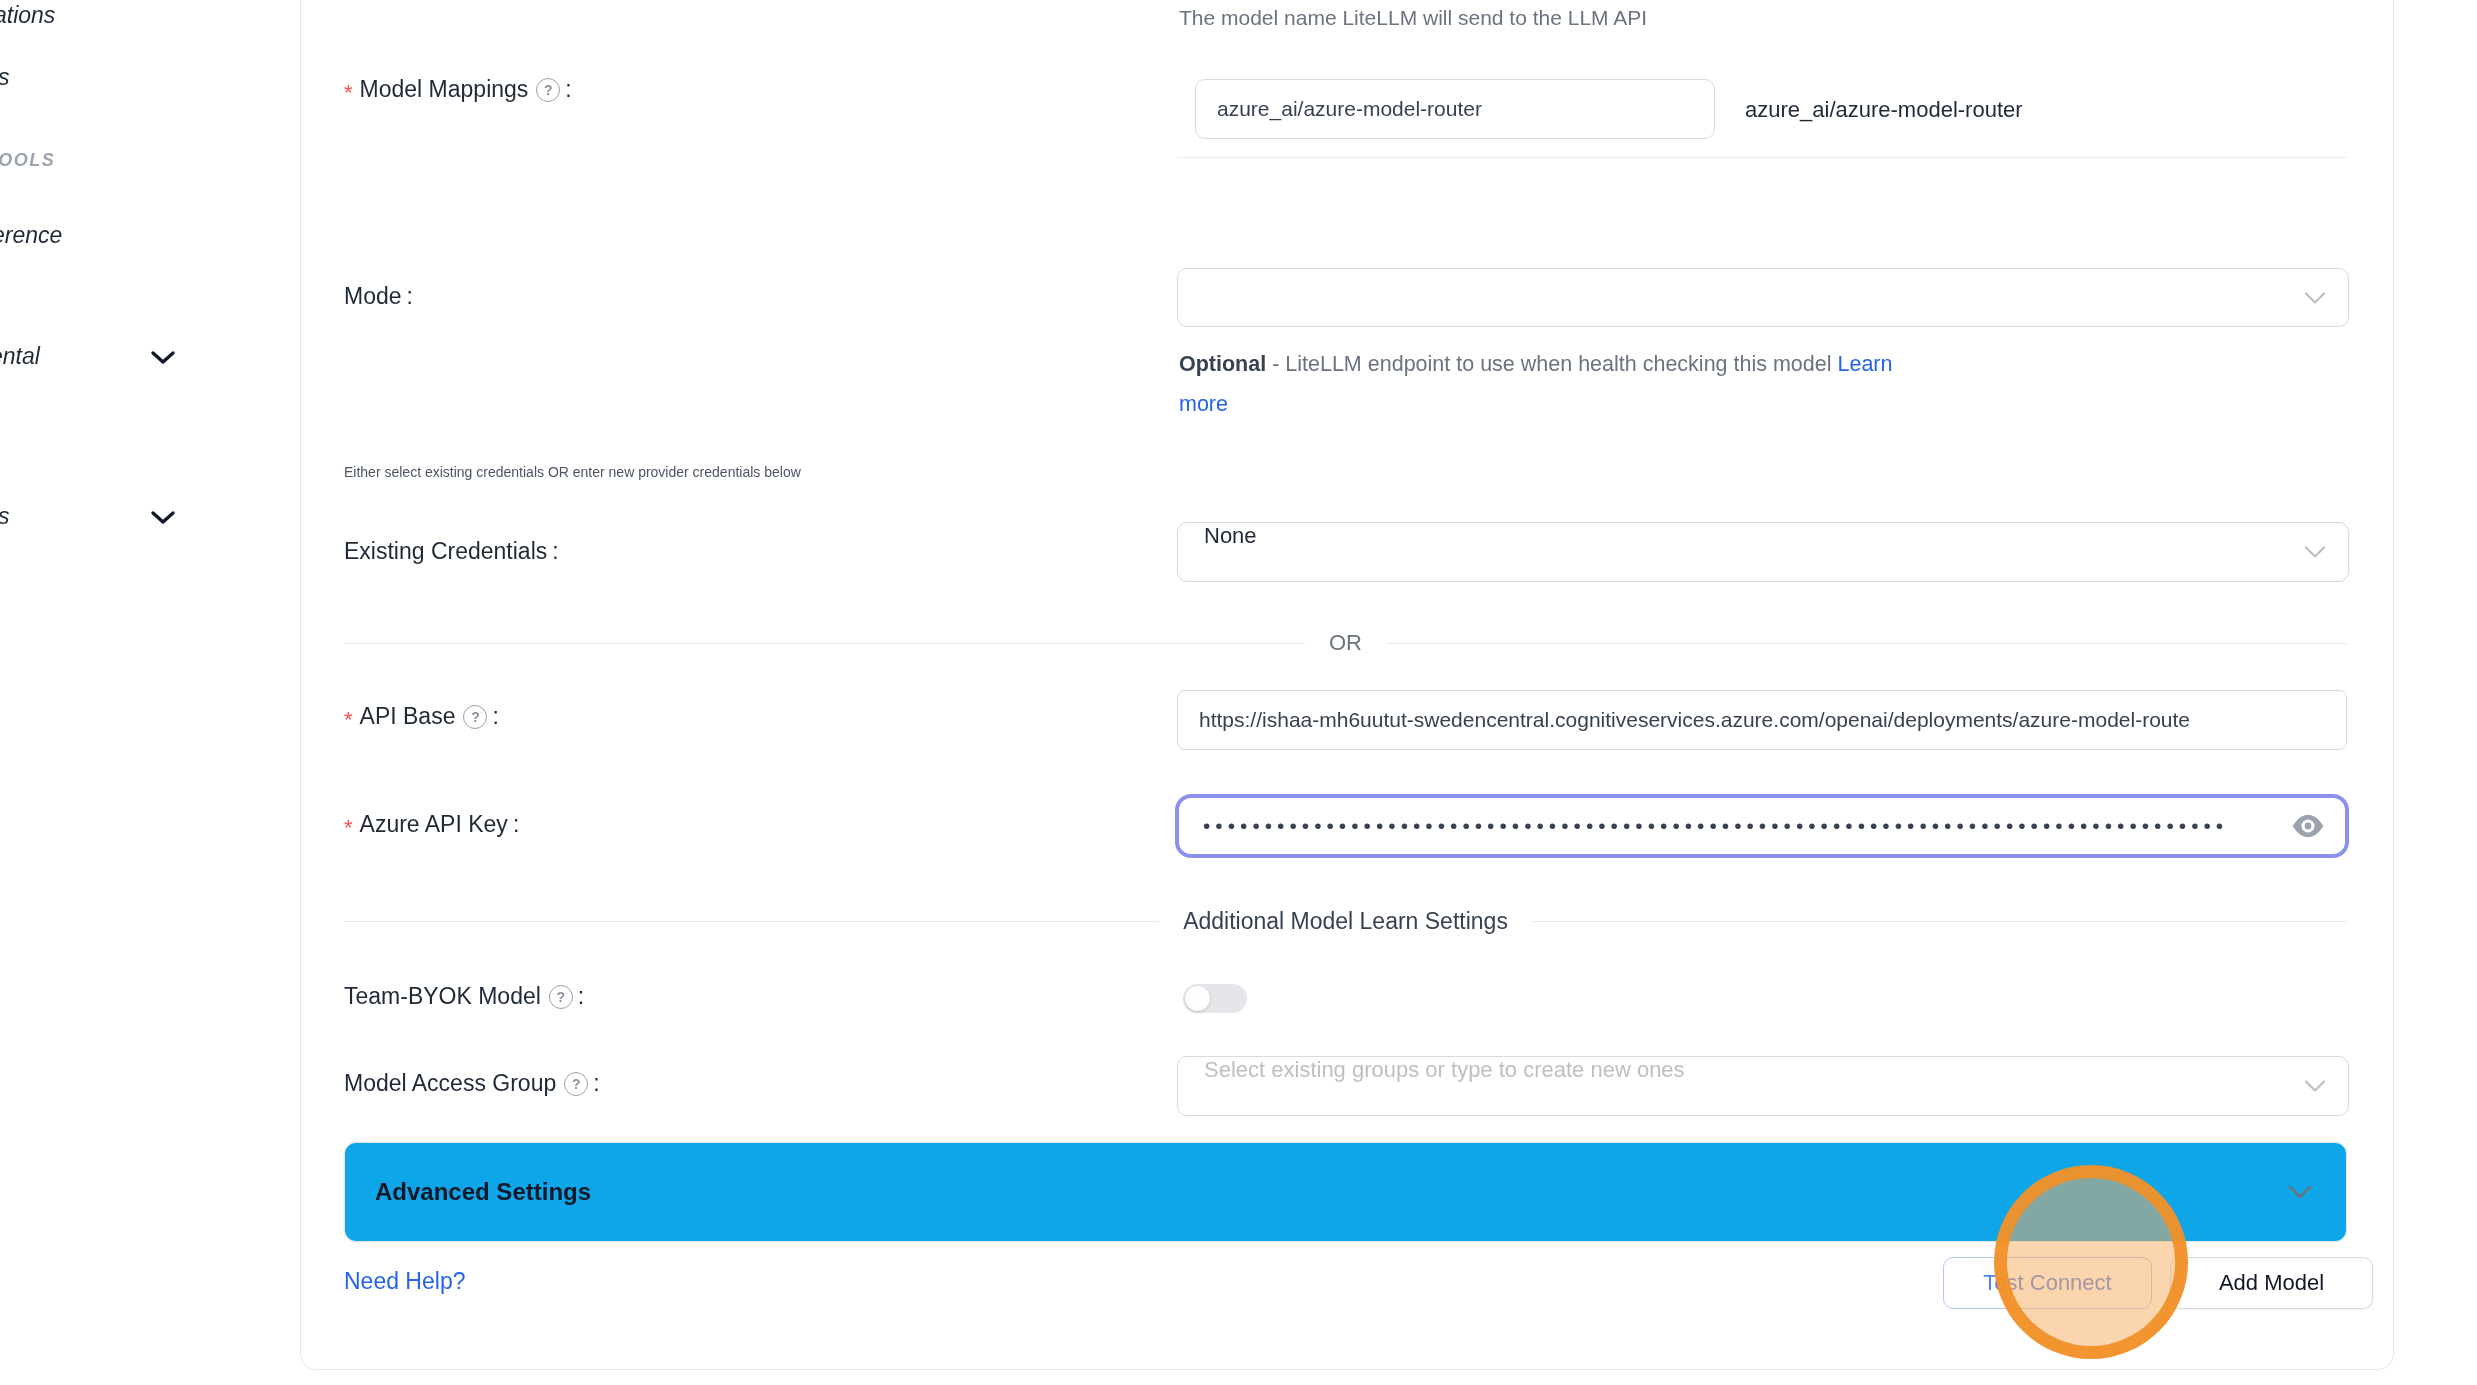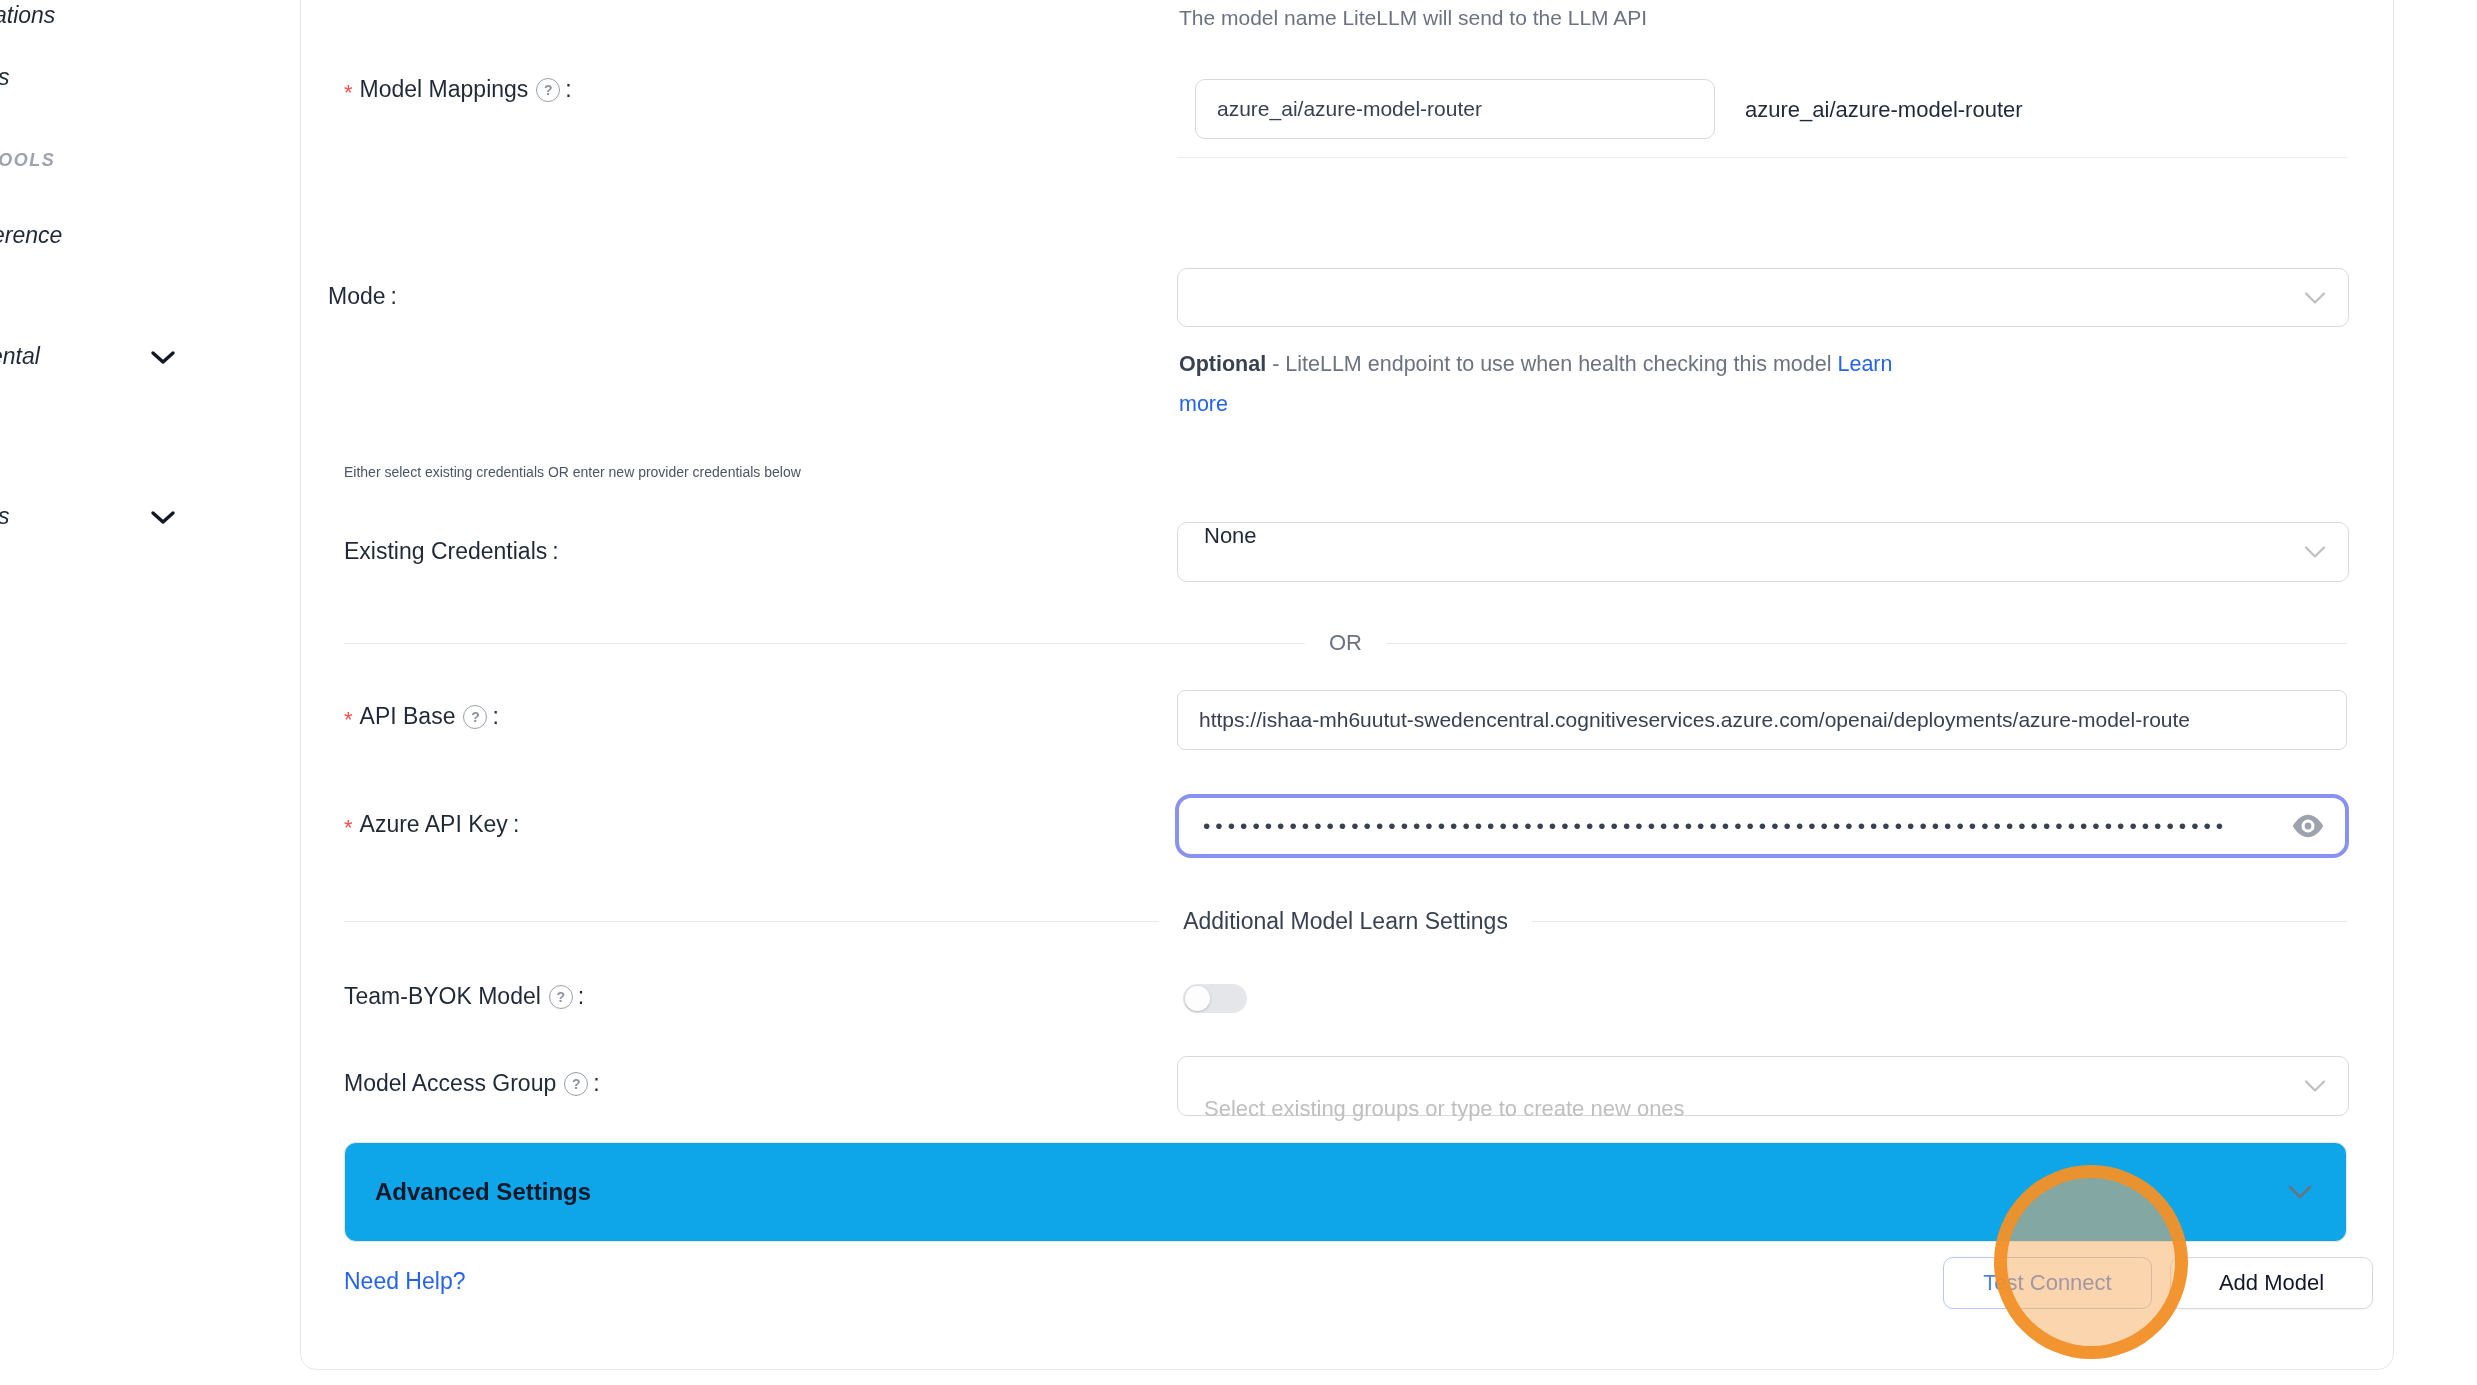--- a/index.html
+++ b/index.html
@@ -23,21 +23,21 @@
   .helper{position:absolute;font-size:21px;color:#6b7280;}
   .label{position:absolute;font-size:23px;color:#1f2937;white-space:nowrap;display:flex;align-items:center;}
   .req{color:#ff4d4f;font-size:22px;margin-right:7px;position:relative;top:3px;}
   .colon{margin-left:5px;}
   .qicon{display:inline-flex;width:22px;height:22px;border:1.5px solid #99a0aa;border-radius:50%;
     align-items:center;justify-content:center;margin-left:8px;flex:0 0 auto;}
   .qicon::after{content:"?";font-size:14px;color:#8c939e;font-weight:600;}
   .selectbox{position:absolute;background:#fff;border:1px solid #d9d9d9;border-radius:10px;
     display:flex;font-size:22px;color:#1f2937;cursor:pointer;}
   .selectbox .sel-text{padding-left:26px;}
-  .sel-placeholder{color:#bfbfbf;margin-top:39px;}
+  .sel-placeholder{color:#bfbfbf;}
   .sel-chevron{position:absolute;right:22px;top:50%;transform:translateY(-50%);}
   .textinput{position:absolute;background:#fff;border:1px solid #d9d9d9;border-radius:8px;
     font-size:21px;color:#374151;padding:0 21px;font-family:"Liberation Sans",sans-serif;outline:none;box-sizing:border-box;}
 
   
   .mm-table{position:absolute;left:1177px;top:62px;width:1170px;}
   .mm-head{display:flex;height:66px;background:#f9fafb;border-radius:10px 10px 0 0;align-items:center;position:relative;}
   .mm-head .cell{font-size:23px;font-weight:700;color:#111827;display:flex;align-items:center;}
   .mm-sep{position:absolute;left:550px;top:15px;width:2px;height:36px;background:#e3e4e8;}
   .mm-row{position:relative;height:95px;border-bottom:1px solid #ececec;}
@@ -107,21 +107,21 @@
   <span class="colon">:</span>
 </div>
 
 <div class="mm-table">
   <div class="mm-row">
     <input class="textinput" style="left: 18px; top: 17px; width: 520px; height: 60px; border-radius: 10px;" value="azure_ai/azure-model-router">
     <div class="abs" style="left:568px;top:0;height:95px;display:flex;align-items:center;font-size:22px;color:#1f2937">azure_ai/azure-model-router</div>
   </div>
 </div>
 
-<div class="label" style="left:328px;top:283px">
+<div class="label" style="left:344px;top:283px">
   <span>Mode</span>
   <span class="colon">:</span>
 </div>
 <div class="selectbox" style="left:1177px;top:268px;width:1170px;height:57px">
   <svg class="sel-chevron" width="22" height="13" viewBox="0 0 22 13">
       <polyline points="2,2 11,11 20,2" fill="none" stroke="#bfbfbf" stroke-width="2.2" stroke-linecap="round" stroke-linejoin="round"></polyline>
     </svg>
 </div>
 <div class="abs" style="left:1179px;top:344px;width:820px;font-size:21.5px;line-height:40px;color:#6b7280">
   <span style="color:#374151;font-weight:700">Optional</span><span> - LiteLLM endpoint to use when health checking this model </span><a class="link"><span>Learn</span><br><span>more</span></a>

